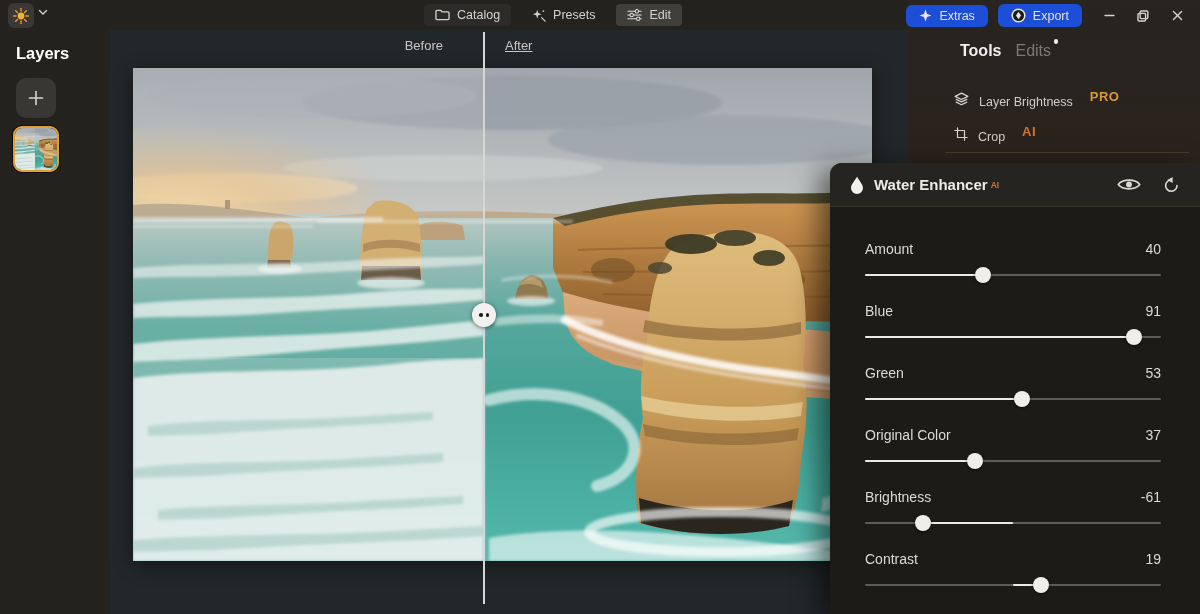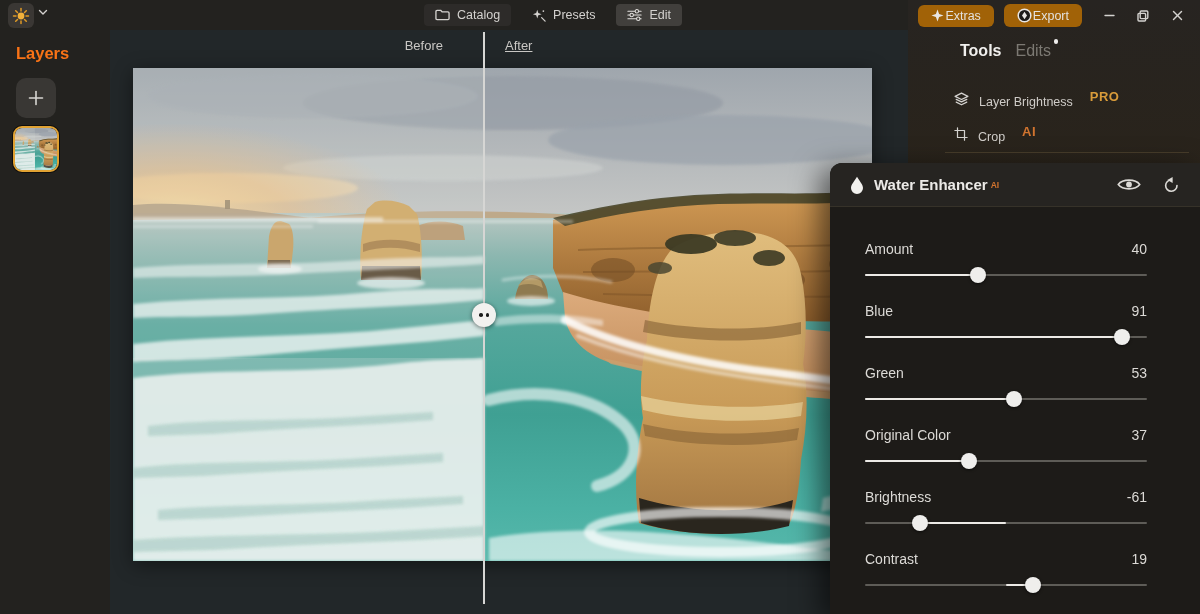--- a/index.html
+++ b/index.html
@@ -22,26 +22,26 @@
   .topbar { position:absolute; left:0; top:0; width:100%; height:30px; z-index:20; }
   .sun-btn { position:absolute; left:8px; top:3px; width:26px; height:25px; background:#3a3734;
     border-radius:6px; display:flex; align-items:center; justify-content:center; cursor:pointer; }
   .sun-chevron { position:absolute; left:38px; top:9px; }
   .center-tabs { position:absolute; left:424px; top:4px; display:flex; align-items:flex-start; gap:10px; }
   .tab { display:flex; align-items:center; gap:7px; font-size:12.5px; color:#d4d2cf;
     padding:4px 11px; border-radius:4px; cursor:pointer; }
   .tab.faint { background:#2d2b29; }
   .tab.active { background:#413f3c; }
   .right-actions { position:absolute; right:0; top:4px; display:flex; align-items:center; }
-  .pill { display:flex; align-items:center; gap:1px; font-size:12.5px; color:#e3e1de;
-    background:#a16207; border-radius:6px; padding:4px 13px; margin-right:10px; cursor:pointer; }
+  .pill { display:flex; align-items:center; gap:7px; font-size:12.5px; color:#e3e1de;
+    background:#1d4ed8; border-radius:6px; padding:4px 13px; margin-right:10px; cursor:pointer; }
   .win-ctl { width:34px; height:22px; display:flex; align-items:center; justify-content:center; cursor:pointer; }
 
   
-  .layers-title { position:absolute; left:16px; top:44px; font-size:16.5px; font-weight:bold; color:#f97316; }
+  .layers-title { position:absolute; left:16px; top:44px; font-size:16.5px; font-weight:bold; color:#ffffff; }
   .add-layer { position:absolute; left:16px; top:78px; width:40px; height:40px; background:#393734;
     border-radius:10px; display:flex; align-items:center; justify-content:center; cursor:pointer; }
   .layer-thumb { position:absolute; left:13px; top:126px; width:46px; height:46px;
     border:2px solid #e0a233; border-radius:9px; overflow:hidden; background:#000; cursor:pointer;
     box-shadow:0 0 0 1px rgba(0,0,0,.6); }
   .layer-thumb svg { border-radius:6px; }
 
   
   .photo { position:absolute; left:133px; top:68px; width:739px; height:493px; z-index:1;
     box-shadow:0 4px 18px rgba(0,0,0,.45); }
@@ -67,21 +67,21 @@
     background:rgba(130,108,72,.35); z-index:2; }
 
   
   .water-panel { position:absolute; left:830px; top:163px; width:370px; height:451px; z-index:6;
     background:#1d1b18; border-radius:12px 0 0 0; box-shadow:-10px 6px 28px rgba(0,0,0,.55); }
   .wp-header { height:44px; background:#262421; border-radius:12px 0 0 0; border-bottom:1px solid #363229;
     display:flex; align-items:center; padding:0 20px; }
   .wp-title { font-size:15px; font-weight:bold; color:#eceae7; margin-left:10px; }
   .wp-ai { font-size:8.5px; font-weight:bold; color:#d1742f; vertical-align:super; margin-left:3px; }
   .wp-actions { margin-left:auto; display:flex; align-items:center; gap:22px; }
-  .wp-body { padding:34px 53px 0 35px; }
+  .wp-body { padding:34px 39px 0 35px; }
   .s-row { margin-bottom:20px; }
   .s-head { display:flex; justify-content:space-between; font-size:14px; color:#dcdad6; margin-bottom:10px; }
   .s-area { position:relative; height:16px; cursor:pointer; }
   .s-track { position:absolute; left:0; right:0; top:7px; height:2px; background:#5e5c57; border-radius:1px; }
   .s-fill { position:absolute; top:7px; height:2px; background:#eceae6; border-radius:1px; }
   .s-thumb { position:absolute; top:0; width:16px; height:16px; border-radius:50%; background:#efeeec;
     transform:translateX(-50%); box-shadow:0 1px 3px rgba(0,0,0,.6); }
 
   .icon-stroke { stroke:#d4d2cf; stroke-width:1.4; fill:none; stroke-linecap:round; stroke-linejoin:round; }
 </style>

